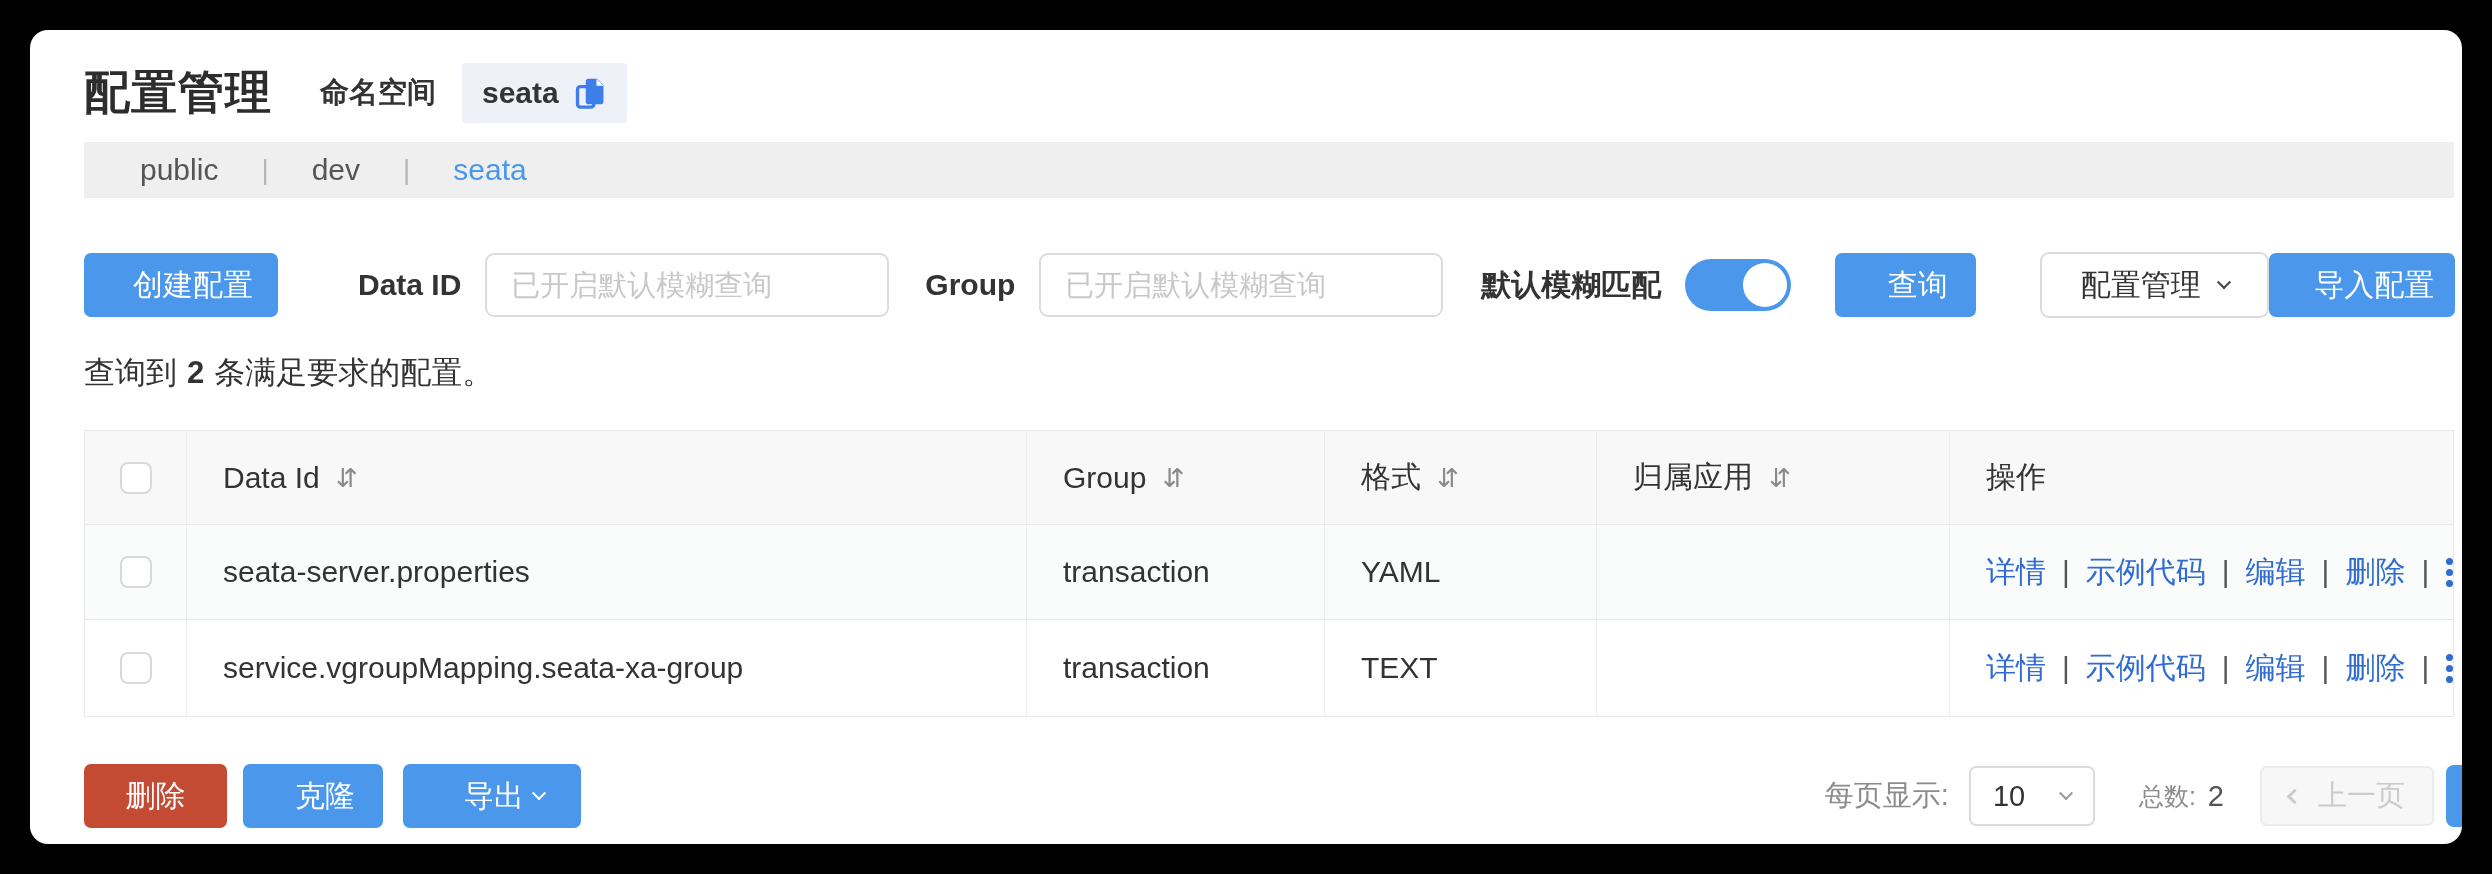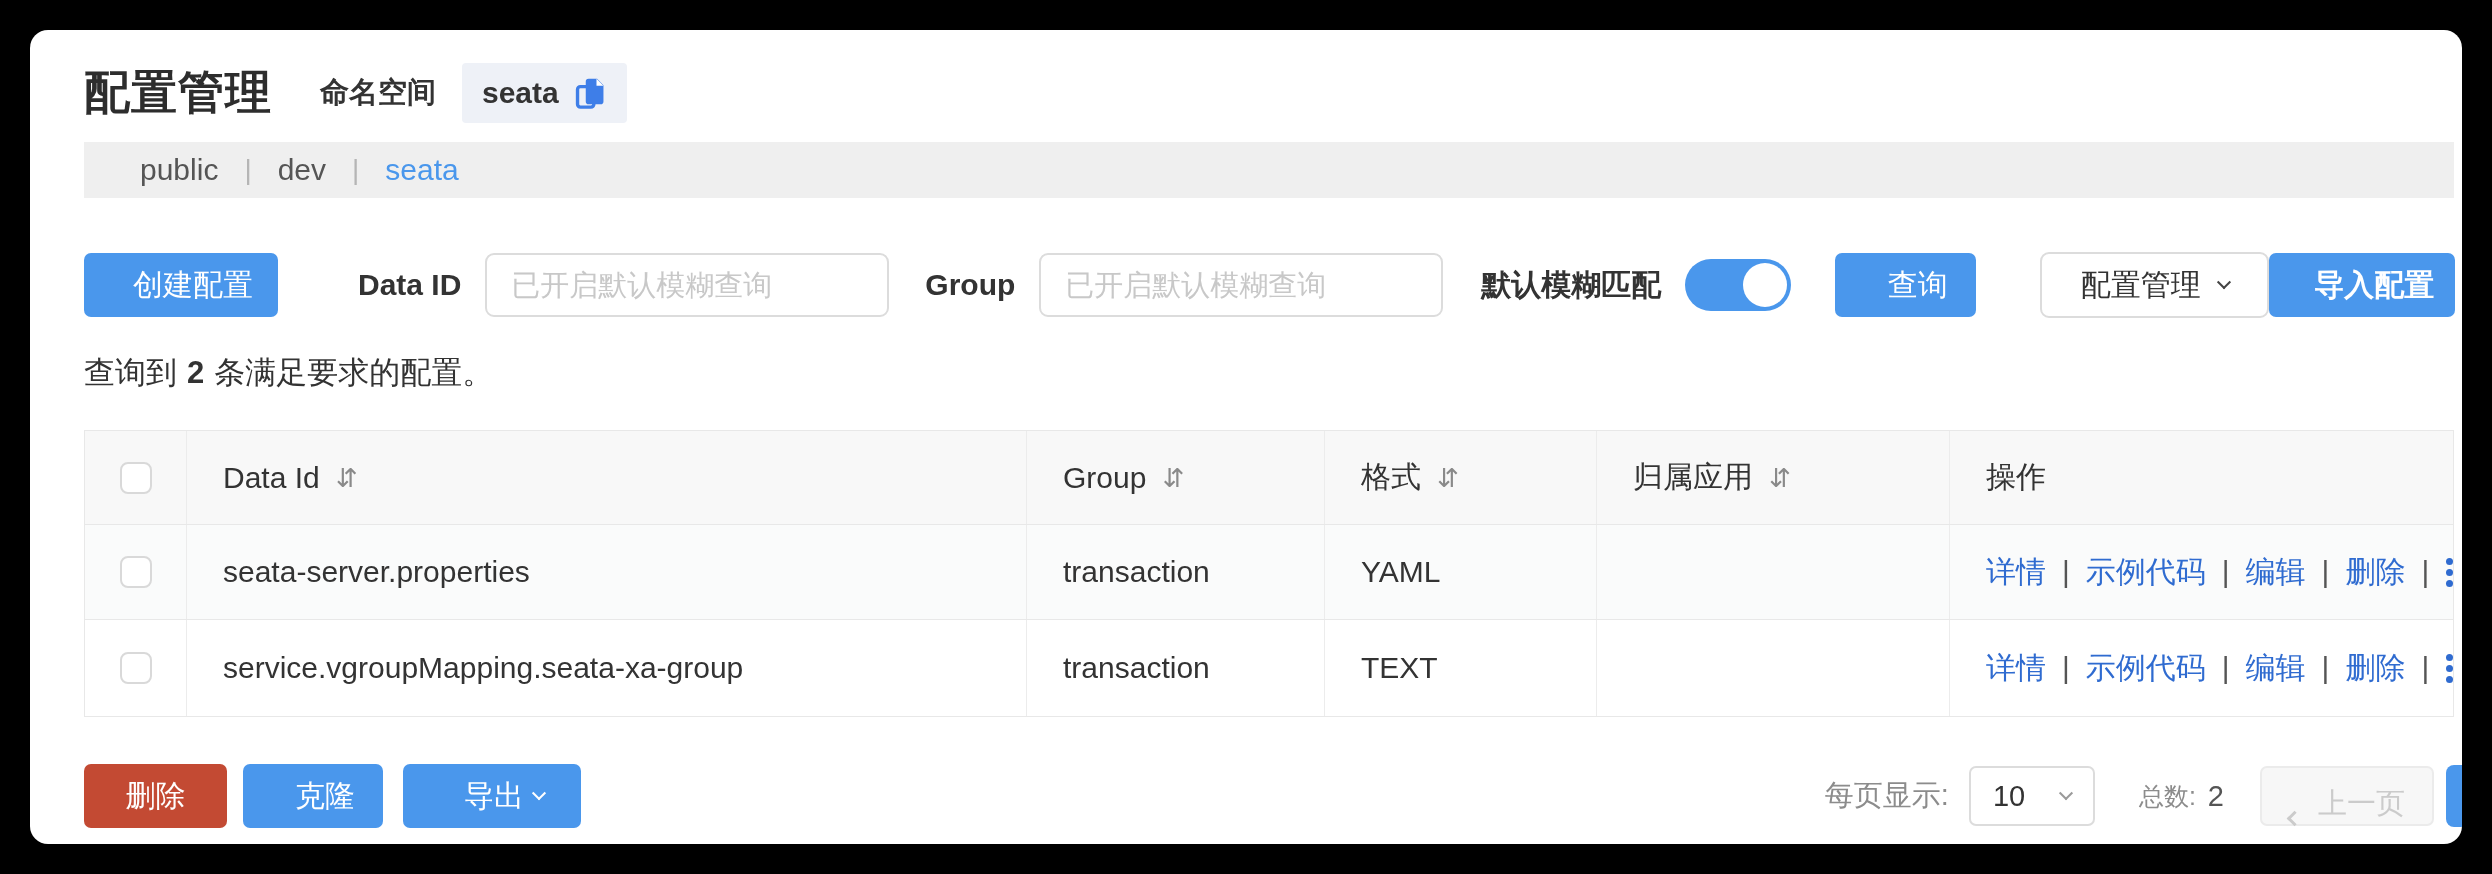--- a/index.html
+++ b/index.html
@@ -9,41 +9,41 @@
     background:#ffffff; border-radius:18px; overflow:hidden;
   }
   
   .header-row { display:flex; align-items:center; padding:30px 0 0 54px; height:96px; }
   .page-title { font-size:46px; font-weight:bold; color:#2d2d2d; letter-spacing:1px; }
   .ns-label { font-size:29px; color:#333; margin-left:48px; font-weight:700; }
   .ns-badge { display:flex; align-items:center; margin-left:26px; background:#eef1f7; padding:12px 20px; border-radius:4px; }
   .ns-value { font-size:30px; font-weight:600; color:#333; }
   .copy-svg { margin-left:14px; cursor:pointer; }
   
-  .breadcrumb { margin:16px 8px 0 54px; height:56px; background:#efefef; display:flex; align-items:center; padding-left:56px; }
+  .breadcrumb { margin:16px 8px 0 54px; height:56px; background:#efefef; display:flex; align-items:center; padding-left:56px;gap:17px; }
   .bc-item { font-size:30px; color:#555; cursor:pointer; }
   .bc-item.active { color:#4a97ec; }
   .bc-sep { font-size:28px; color:#b5b5b5; margin:0 26px; }
   
   .filter-row { display:flex; align-items:center; margin:54px 0 0 54px; height:66px; }
   .btn { border:none; border-radius:7px; font-size:30px; cursor:pointer; display:flex; align-items:center; justify-content:center; font-family:inherit; flex-shrink:0; }
   .btn-primary { background:#4a97ec; color:#fff;padding-left:24px; }
   .btn-create { width:194px; height:64px; }
   .f-label { font-size:30px; font-weight:bold; color:#333; white-space:nowrap; }
   .lbl-dataid { margin-left:80px; }
   .lbl-group { margin-left:36px; }
   .lbl-fuzzy { margin-left:38px; }
   .f-input { width:404px; height:64px; margin-left:24px; border:2px solid #dcdcdc; border-radius:9px; font-size:29px; padding:0 24px; color:#333; outline:none; font-family:inherit; }
   .f-input::placeholder { color:#c8c8c8; }
   .toggle { position:relative; width:106px; height:52px; border-radius:26px; background:#4a97ec; margin-left:24px; cursor:pointer; flex-shrink:0; }
   .toggle .knob { position:absolute; right:4px; top:4px; width:44px; height:44px; background:#fff; border-radius:50%; }
   .btn-search { width:141px; height:64px; margin-left:44px; }
   .btn-outline { background:#fff; border:2px solid #dcdcdc; color:#333; width:229px; height:66px; margin-left:64px; border-radius:9px; }
   .btn-outline .chev { margin-left:18px; }
-  .btn-import { width:186px; height:64px; margin-left:auto; margin-right:24px;font-weight:bold; }
+  .btn-import { width:186px; height:64px; margin-left:auto; margin-right:24px; }
   .chev { display:inline-block; width:12px; height:12px; border-right:3px solid currentColor; border-bottom:3px solid currentColor; transform:rotate(45deg) translate(-2px,-2px); }
   .chev-sm { width:10px; height:10px; border-width:2.6px; }
   
   .result-line { margin:34px 0 0 54px; font-size:31px; color:#333; }
   .result-line b { margin:0 10px; }
   
   .table { margin:36px 8px 0 54px; width:2370px; border:1px solid #e8e8e8; border-bottom:none; }
   .t-row { display:grid; grid-template-columns:101px 840px 298px 272px 353px 1fr; border-bottom:1px solid #e8e8e8; }
   .t-head { background:#f8f8f8; height:94px; }
   .t-body1 { background:#fafbfb; height:95px; }
@@ -63,21 +63,21 @@
   .btn-clone { width:140px; height:64px; margin-left:16px; }
   .btn-export { width:178px; height:64px; margin-left:20px; }
   .btn-export .chev { margin-left:10px; }
   .pagination { position:absolute; right:-14px; top:0; height:66px; display:flex; align-items:center; }
   .pg-label { font-size:29px; color:#8c8c8c; }
   .pg-select { display:flex; align-items:center; justify-content:space-between; width:126px; height:60px; border:2px solid #dcdcdc; border-radius:7px; margin-left:20px; padding:0 22px; cursor:pointer; }
   .pg-select .val { font-size:29px; color:#333; }
   .pg-select .chev { color:#9a9a9a; }
   .total-label { font-size:25px; color:#8c8c8c; margin-left:44px; }
   .total-value { font-size:29px; color:#555; margin-left:12px; }
-  .btn-prev { width:174px; height:60px; margin-left:36px; background:#f7f7f7; border:2px solid #ebebeb; border-radius:7px; color:#cbcbcb; font-size:29px; display:flex; align-items:flex-end; justify-content:center; cursor:default; }
+  .btn-prev { width:174px; height:60px; margin-left:36px; background:#f7f7f7; border:2px solid #ebebeb; border-radius:7px; color:#cbcbcb; font-size:29px; display:flex; align-items:center; justify-content:center; cursor:default; }
   .chev-left { display:inline-block; width:11px; height:11px; border-left:3px solid currentColor; border-bottom:3px solid currentColor; transform:rotate(45deg); margin-right:18px; }
   .pg-next-sliver { width:30px; height:62px; background:#4a97ec; border-radius:8px; margin-left:12px; flex-shrink:0; cursor:pointer; }
 </style>
 </head>
 <body>
 
 <div class="card">
 
   <div class="header-row">
     <h1 class="page-title">配置管理</h1>

